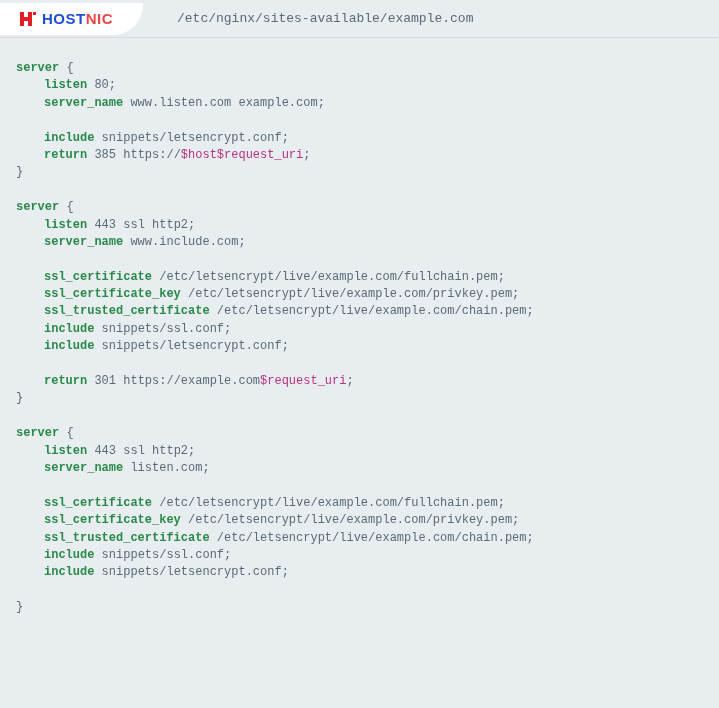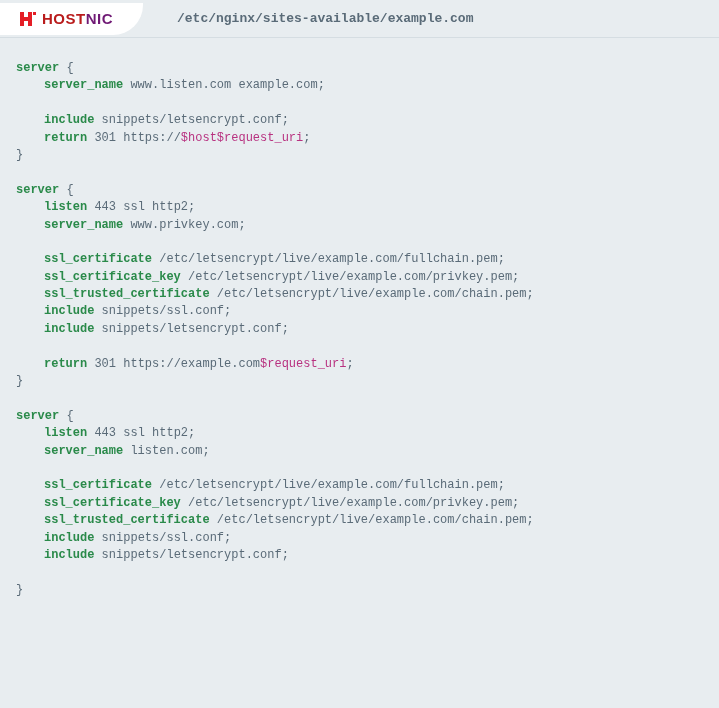--- a/index.html
+++ b/index.html
@@ -33,31 +33,30 @@
       height: 20px;
       margin-right: 4px;
     }
     .logo-text {
       font-family: Arial, sans-serif;
       font-weight: bold;
       font-size: 15px;
       letter-spacing: 0.5px;
     }
     .logo-host {
-      color: #b91c1c;
+      color: #1d4ed8;
     }
     .logo-nic {
-      color: #701a75;
+      color: #ef4444;
     }
     .file-path {
       color: #5a6b78;
       font-size: 13px;
       margin-left: 34px;
       font-family: 'Courier New', monospace;
-      font-weight: bold;
     }
     .code-content {
       padding: 22px 16px;
       font-size: 12px;
       line-height: 1.45;
       color: #5a6b78;
     }
     .line {
       white-space: pre;
     }
@@ -87,29 +86,30 @@
       <path d="M 2 3 L 2 17 L 6 17 L 6 12 L 10 12 L 10 17 L 14 17 L 14 3 L 10 3 L 10 8 L 6 8 L 6 3 Z" fill="#e41e26"></path>
       <path d="M 15 3 L 15 6 L 18 6 L 18 3 Z" fill="#e41e26"></path>
     </svg>
     <span class="logo-text"><span class="logo-host">HOST</span><span class="logo-nic">NIC</span></span>
   </div>
   <span class="file-path">/etc/nginx/sites-available/example.com</span>
 </div>
 
 <div class="code-content">
   <div class="line"><span class="keyword">server</span><span> {</span></div>
+  <div class="line"><span class="indent"></span><span class="keyword">listen</span><span> 80;</span></div>
   <div class="line"><span class="indent"></span><span class="keyword">server_name</span><span> www.listen.com example.com;</span></div>
   <div class="line">&nbsp;</div>
   <div class="line"><span class="indent"></span><span class="keyword">include</span><span> snippets/letsencrypt.conf;</span></div>
-  <div class="line"><span class="indent"></span><span class="keyword">return</span><span> 301 https://</span><span class="variable">$host</span><span class="variable">$request_uri</span><span>;</span></div>
+  <div class="line"><span class="indent"></span><span class="keyword">return</span><span> 385 https://</span><span class="variable">$host</span><span class="variable">$request_uri</span><span>;</span></div>
   <div class="line"><span>}</span></div>
   <div class="line">&nbsp;</div>
   <div class="line"><span class="keyword">server</span><span> {</span></div>
   <div class="line"><span class="indent"></span><span class="keyword">listen</span><span> 443 ssl http2;</span></div>
-  <div class="line"><span class="indent"></span><span class="keyword">server_name</span><span> www.privkey.com;</span></div>
+  <div class="line"><span class="indent"></span><span class="keyword">server_name</span><span> www.include.com;</span></div>
   <div class="line">&nbsp;</div>
   <div class="line"><span class="indent"></span><span class="keyword">ssl_certificate</span><span> /etc/letsencrypt/live/example.com/fullchain.pem;</span></div>
   <div class="line"><span class="indent"></span><span class="keyword">ssl_certificate_key</span><span> /etc/letsencrypt/live/example.com/privkey.pem;</span></div>
   <div class="line"><span class="indent"></span><span class="keyword">ssl_trusted_certificate</span><span> /etc/letsencrypt/live/example.com/chain.pem;</span></div>
   <div class="line"><span class="indent"></span><span class="keyword">include</span><span> snippets/ssl.conf;</span></div>
   <div class="line"><span class="indent"></span><span class="keyword">include</span><span> snippets/letsencrypt.conf;</span></div>
   <div class="line">&nbsp;</div>
   <div class="line"><span class="indent"></span><span class="keyword">return</span><span> 301 https://example.com</span><span class="variable">$request_uri</span><span>;</span></div>
   <div class="line"><span>}</span></div>
   <div class="line">&nbsp;</div>

